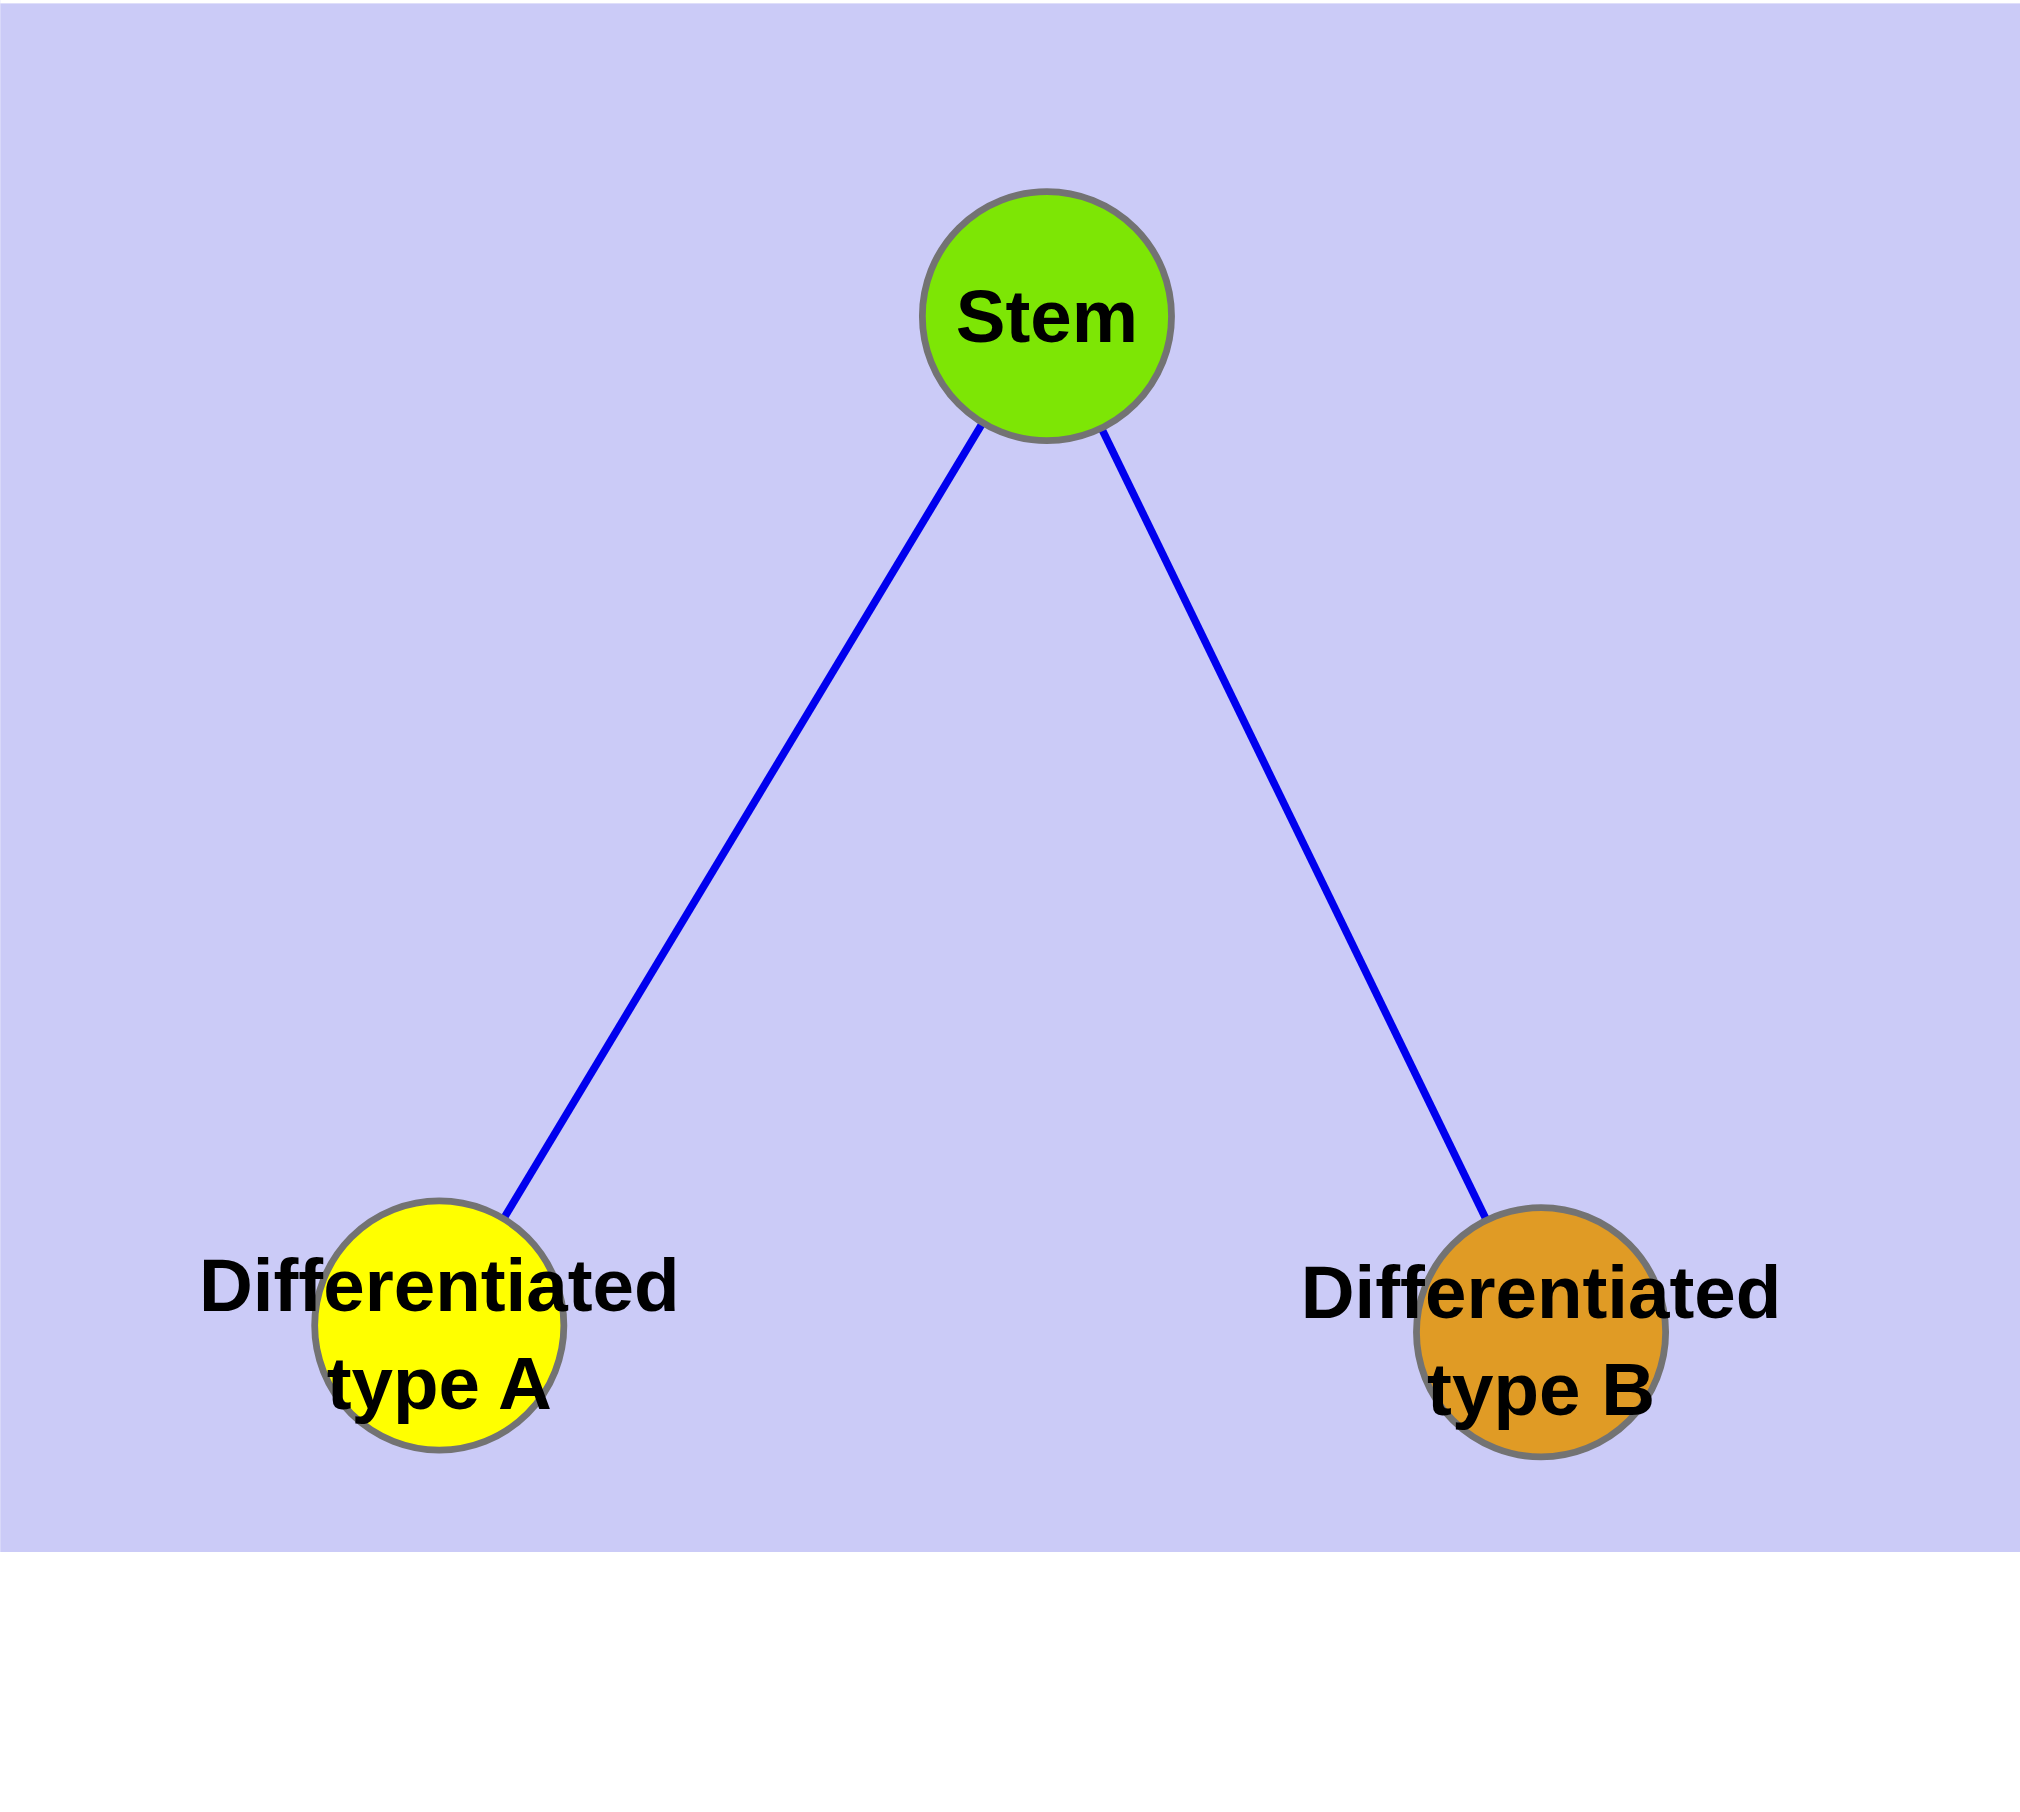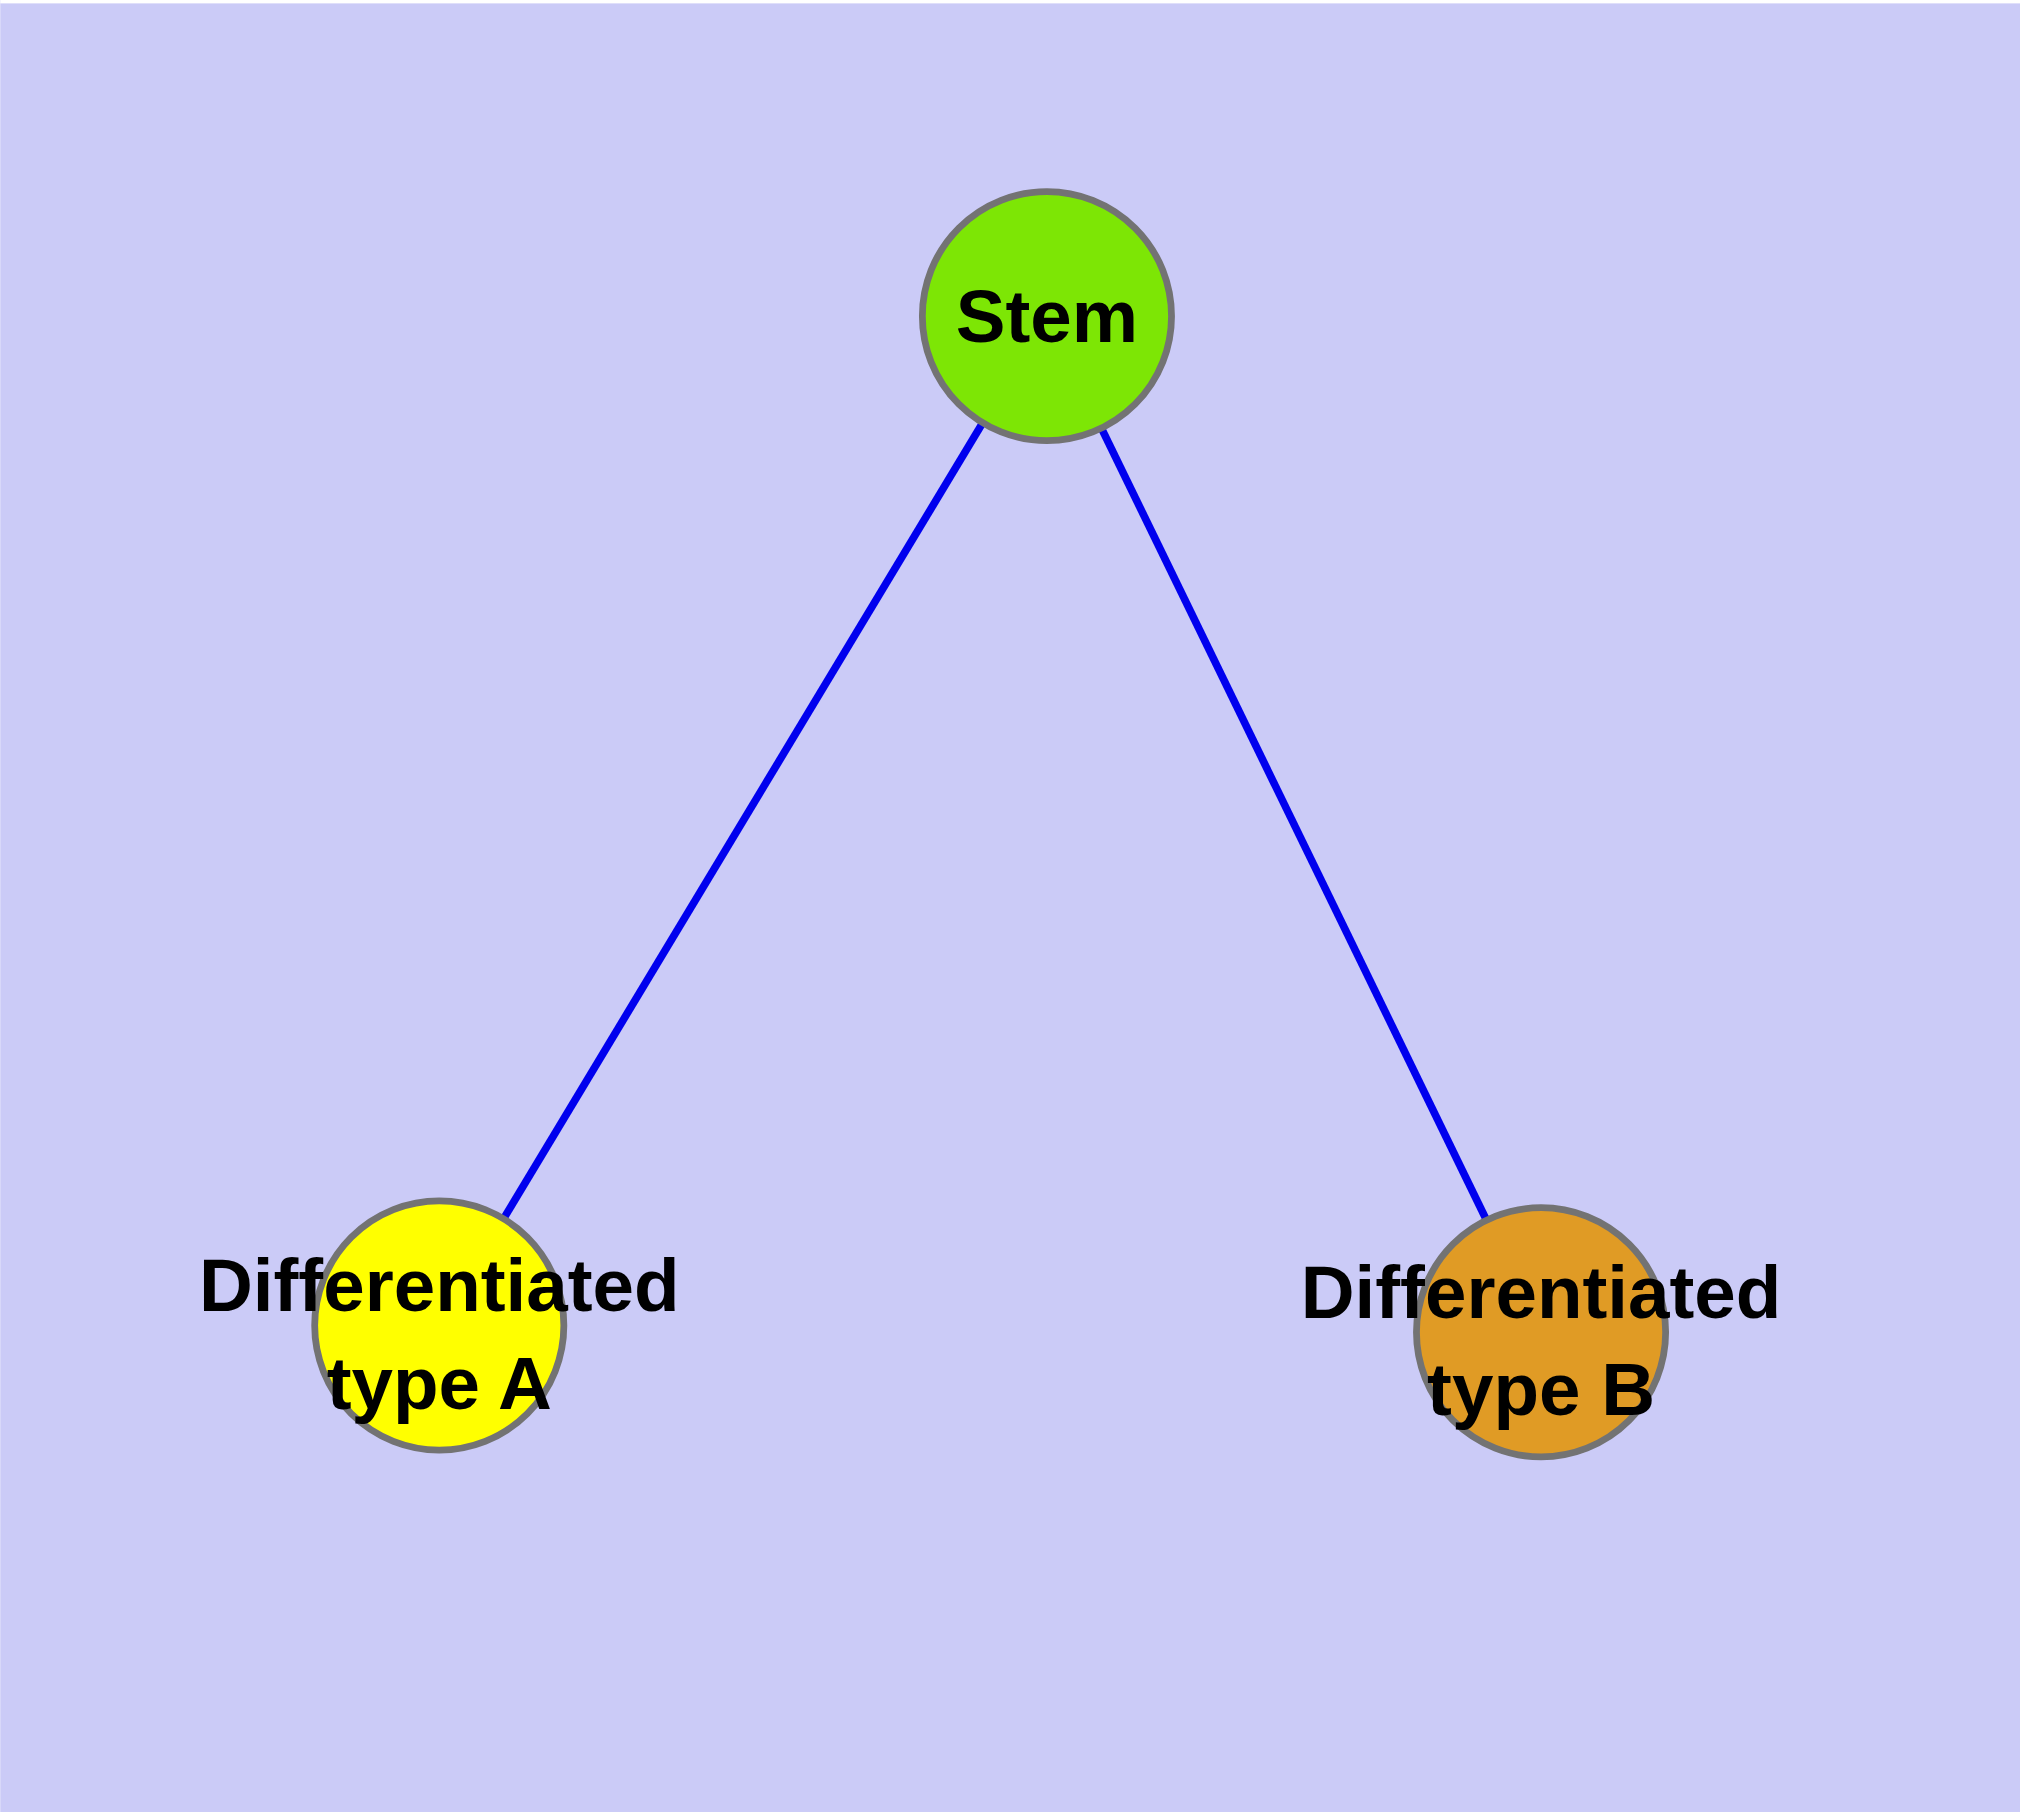--- a/index.html
+++ b/index.html
@@ -3,21 +3,21 @@
 <meta charset="utf-8">
 <style>
   html, body {
     margin: 0;
     padding: 0;
     background: #ffffff;
   }
   .canvas {
     position: relative;
     width: 2021px;
-    height: 1812px;
+    height: 1552px;
     overflow: hidden;
     font-family: "Liberation Sans", sans-serif;
   }
   svg { display: block; }
   .edge {
     stroke-width: 9;
     stroke-linecap: butt;
   }
   .node {
     stroke-width: 8;

